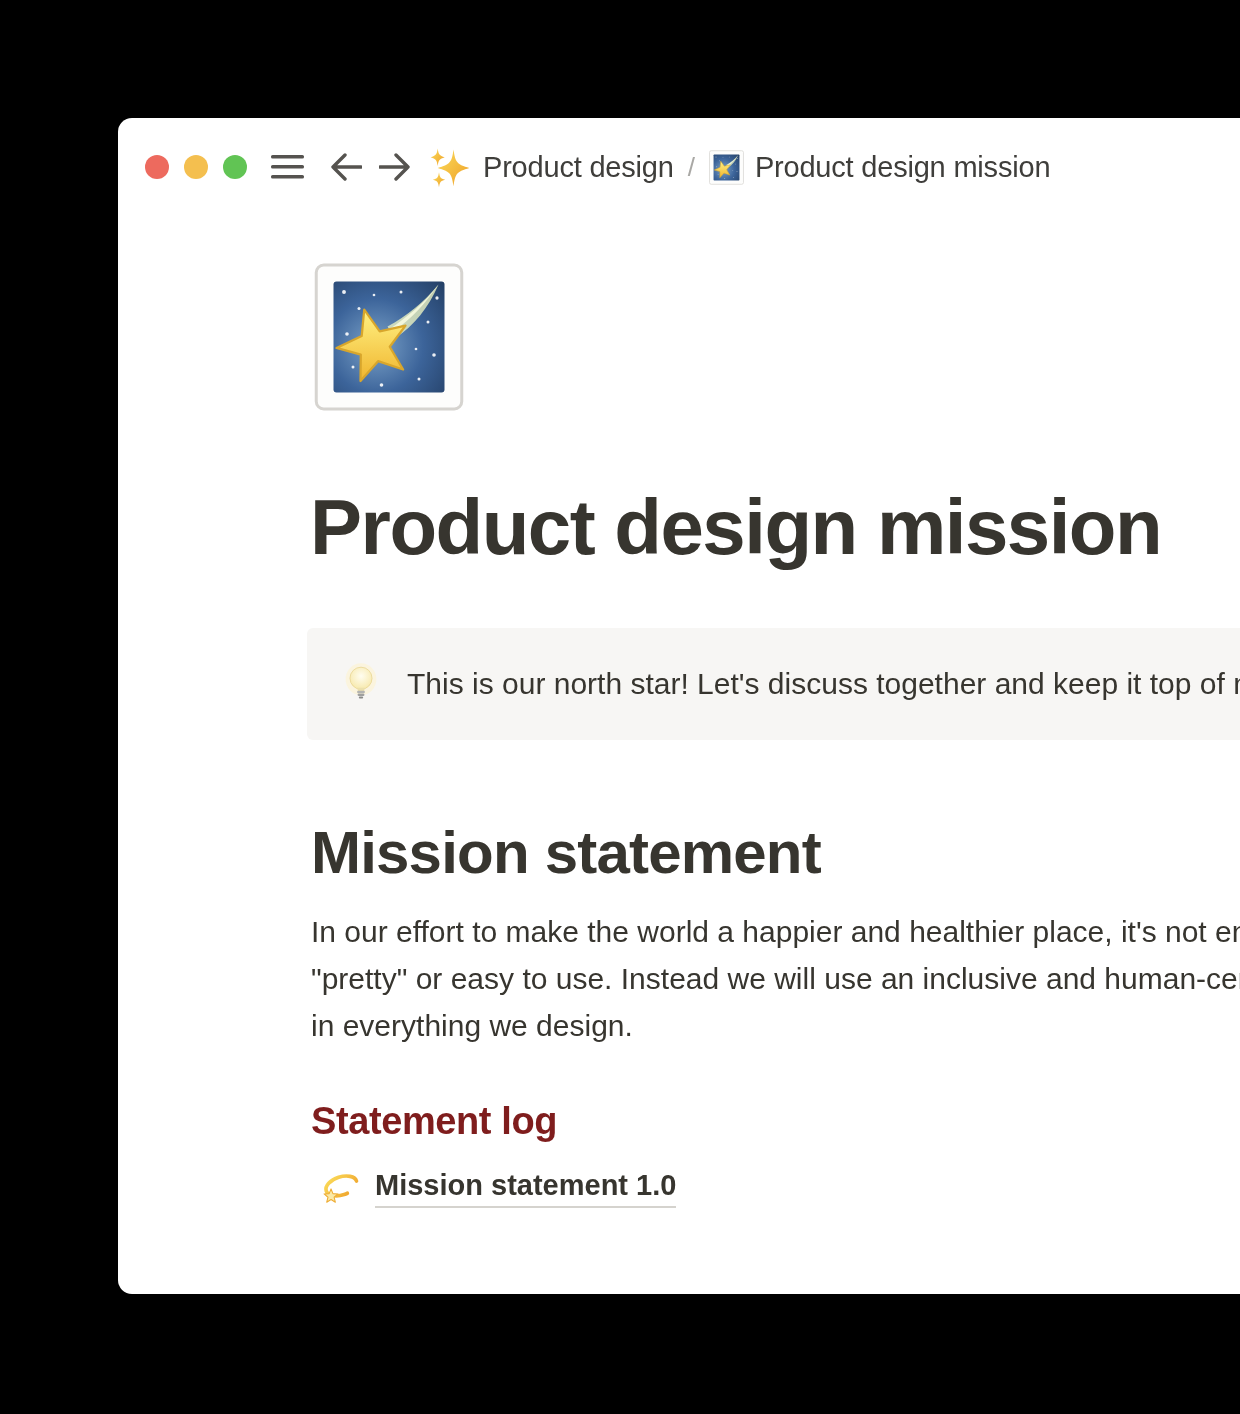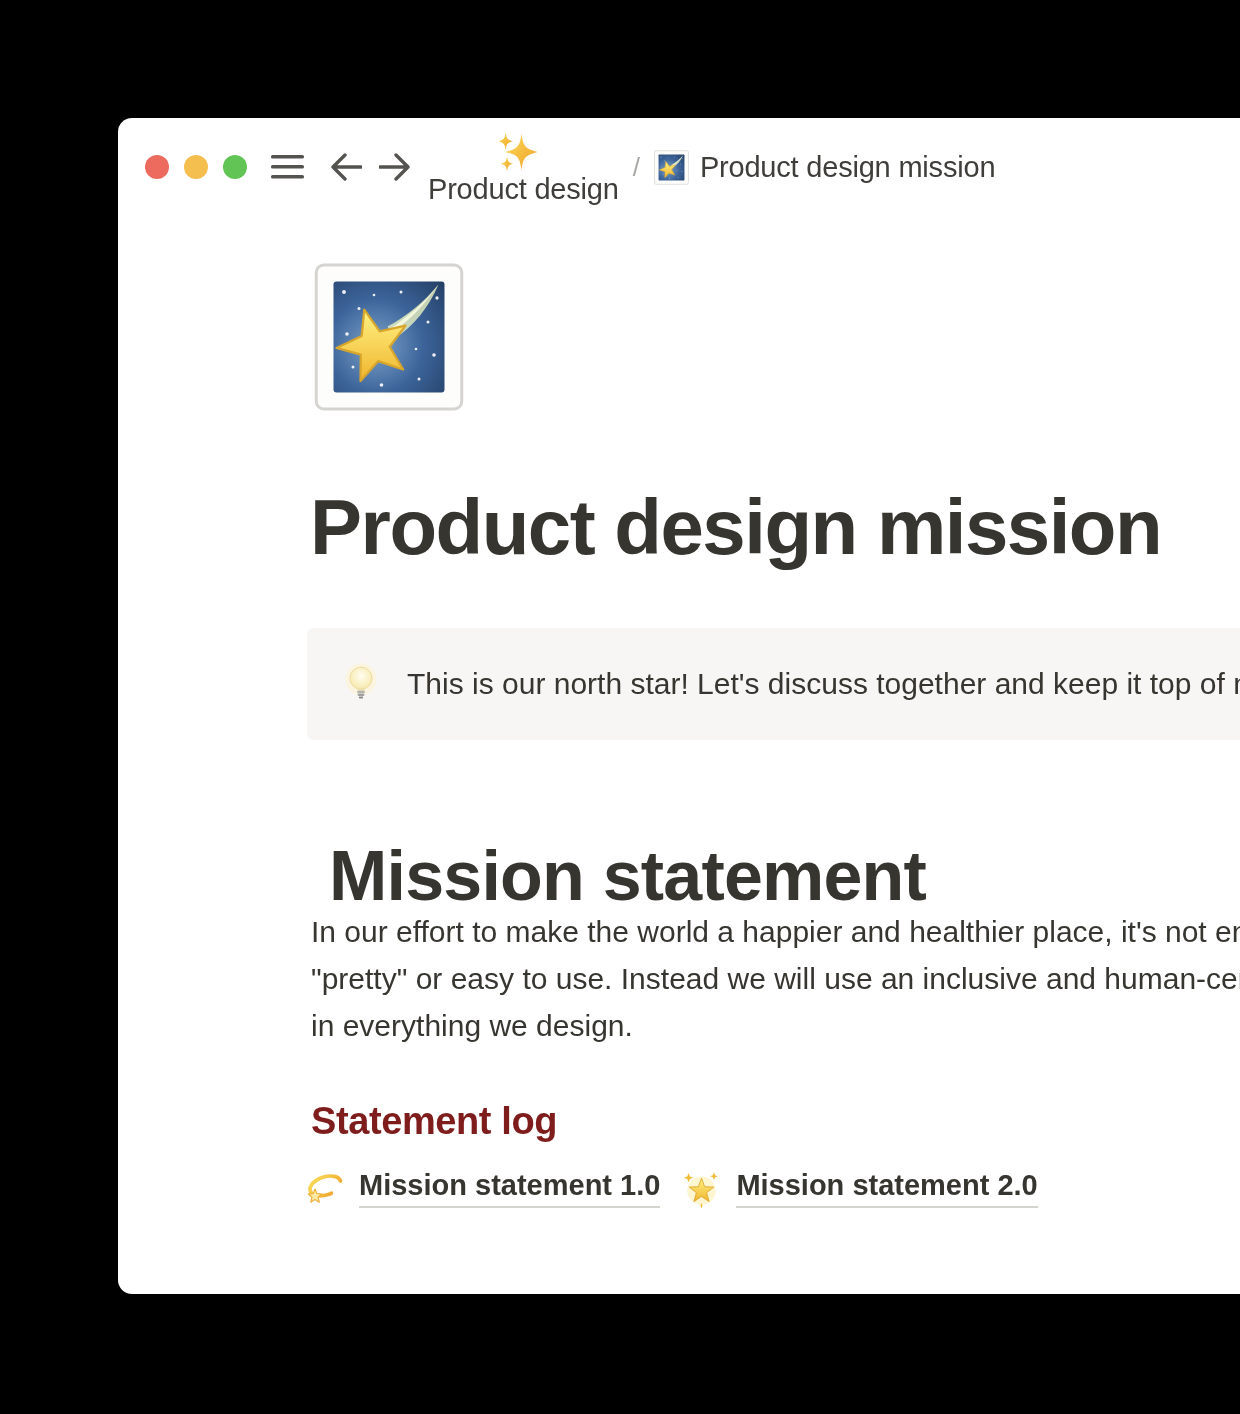--- a/index.html
+++ b/index.html
@@ -27,21 +27,21 @@
   .light.yellow{background:#f4bf4f;}
   .light.green{background:#61c454;}
   .iconbtn{
     background:none;border:none;padding:0;margin:0;cursor:pointer;
     display:flex;align-items:center;justify-content:center;
   }
   .hamburger{margin-left:24px;}
   .navback{margin-left:27px;}
   .navfwd{margin-left:17px;}
   .crumb{display:flex;align-items:center;cursor:pointer;}
-  .crumb-first{margin-left:18px;flex-direction:column;}
+  .crumb-first{margin-left:18px;}
   .crumb .crumb-icon{margin-right:11px;}
   .crumb-label{
     font-size:29px;color:#3f3e3b;letter-spacing:-0.2px;white-space:nowrap;
   }
   .crumb-sep{
     margin:0 14px;font-size:26px;color:#a9a8a5;
   }
   
   .page-icon{
     position:absolute;left:195px;top:144px;width:152px;height:150px;cursor:pointer;
@@ -54,35 +54,35 @@
   .callout{
     position:absolute;left:189px;top:510px;width:1220px;height:112px;
     background:#f7f6f4;border-radius:6px;
     display:flex;align-items:center;
   }
   .callout-icon{margin-left:30px;flex:0 0 auto;}
   .callout-text{
     margin-left:22px;font-size:30px;color:#37352f;white-space:nowrap;
   }
   .h2{
-    position:absolute;left:193px;top:700px;margin:18px;
-    font-size:70px;font-weight:700;letter-spacing:-0.8px;color:#37352f;white-space:nowrap;
+    position:absolute;left:193px;top:700px;margin:0;
+    font-size:60px;font-weight:700;letter-spacing:-0.8px;color:#37352f;white-space:nowrap;
   }
   .para{
     position:absolute;left:193px;top:790px;
     font-size:30px;line-height:47px;color:#37352f;
   }
   .para .pline{white-space:nowrap;}
   .h3{
     position:absolute;left:193px;top:982px;margin:0;
     font-size:38px;font-weight:700;letter-spacing:-0.4px;color:#7f1d1d;white-space:nowrap;
   }
   .links{
-    position:absolute;left:185px;top:1048px;
-    display:flex;gap:20px;
+    position:absolute;left:201px;top:1048px;
+    display:flex;flex-direction:column;gap:20px;
   }
   .page-link{
     display:flex;align-items:center;height:44px;cursor:pointer;
   }
   .page-link .link-icon{flex:0 0 auto;margin-right:13px;}
   .link-label{
     font-size:29px;font-weight:600;color:#37352f;white-space:nowrap;
     border-bottom:2px solid #d5d3ce;padding-bottom:4px;
   }
   .hidden-defs{position:absolute;width:0;height:0;overflow:hidden;}
@@ -235,21 +235,15 @@
 
   <h3 class="h3">Statement log</h3>
 
   <div class="links">
     <div class="page-link">
       <svg class="link-icon" width="43" height="43" viewBox="0 0 100 100">
         <use href="#sym-dizzy"></use>
       </svg>
       <span class="link-label">Mission statement 1.0</span>
     </div>
-    <div class="page-link">
-      <svg class="link-icon" width="43" height="43" viewBox="0 0 100 100">
-        <use href="#sym-glowstar"></use>
-      </svg>
-      <span class="link-label">Mission statement 2.0</span>
-    </div>
   </div>
 
 </div>
 
 </body></html>

